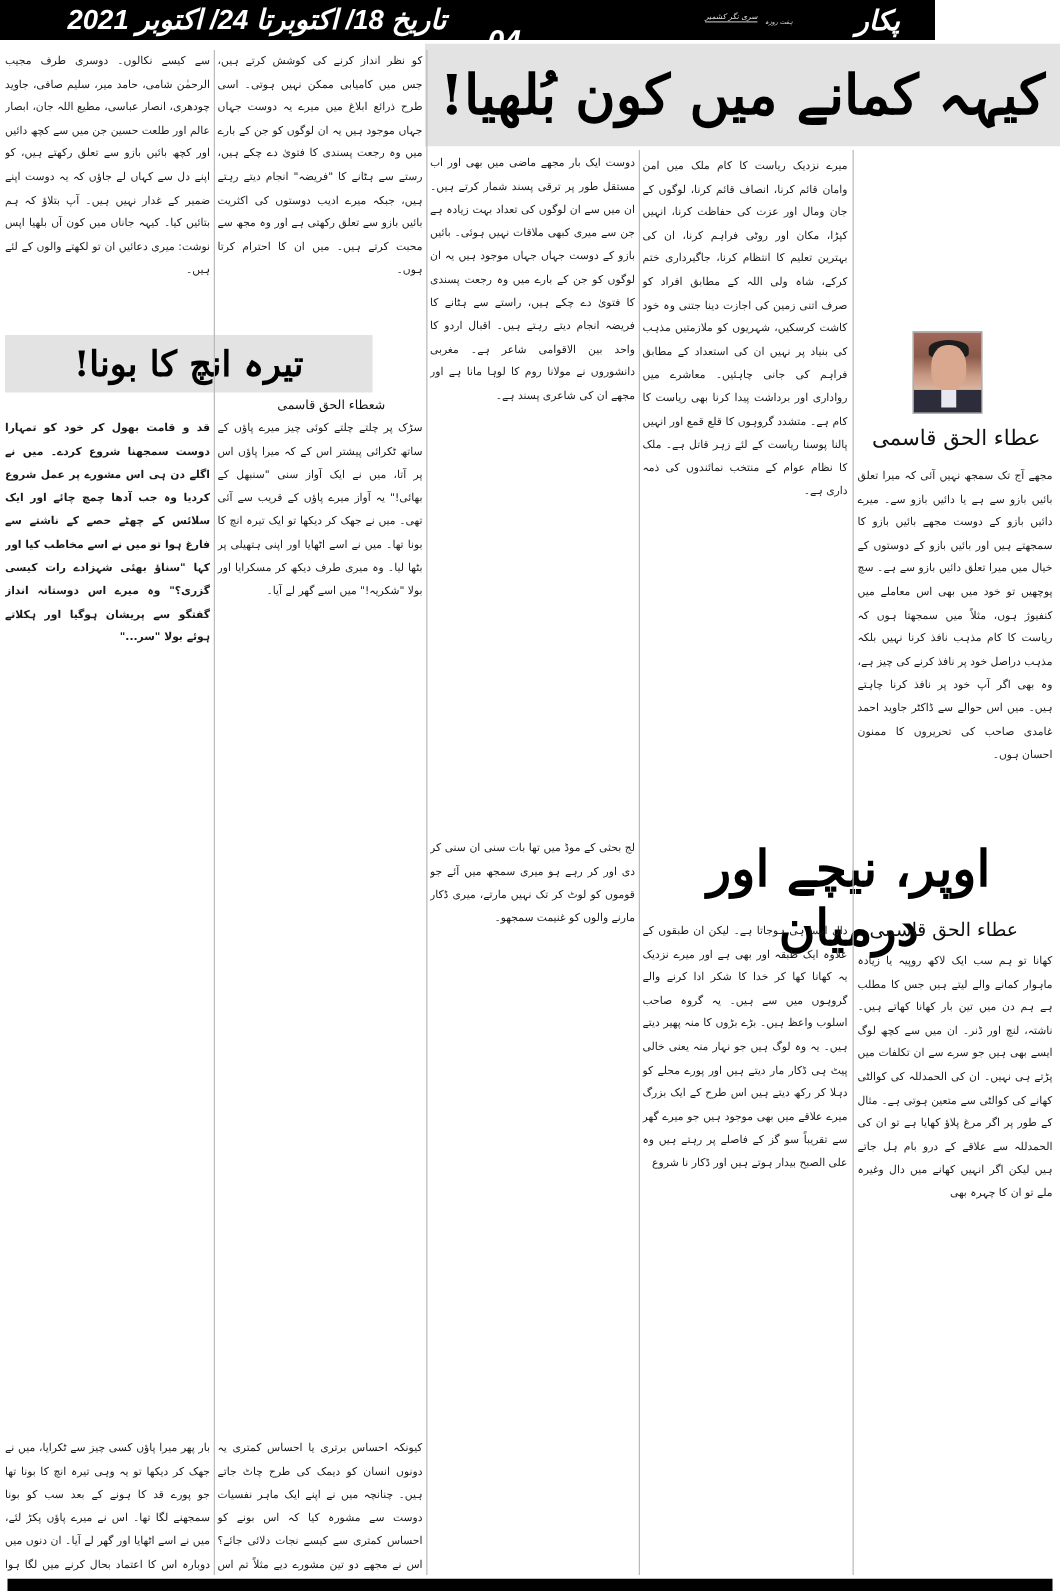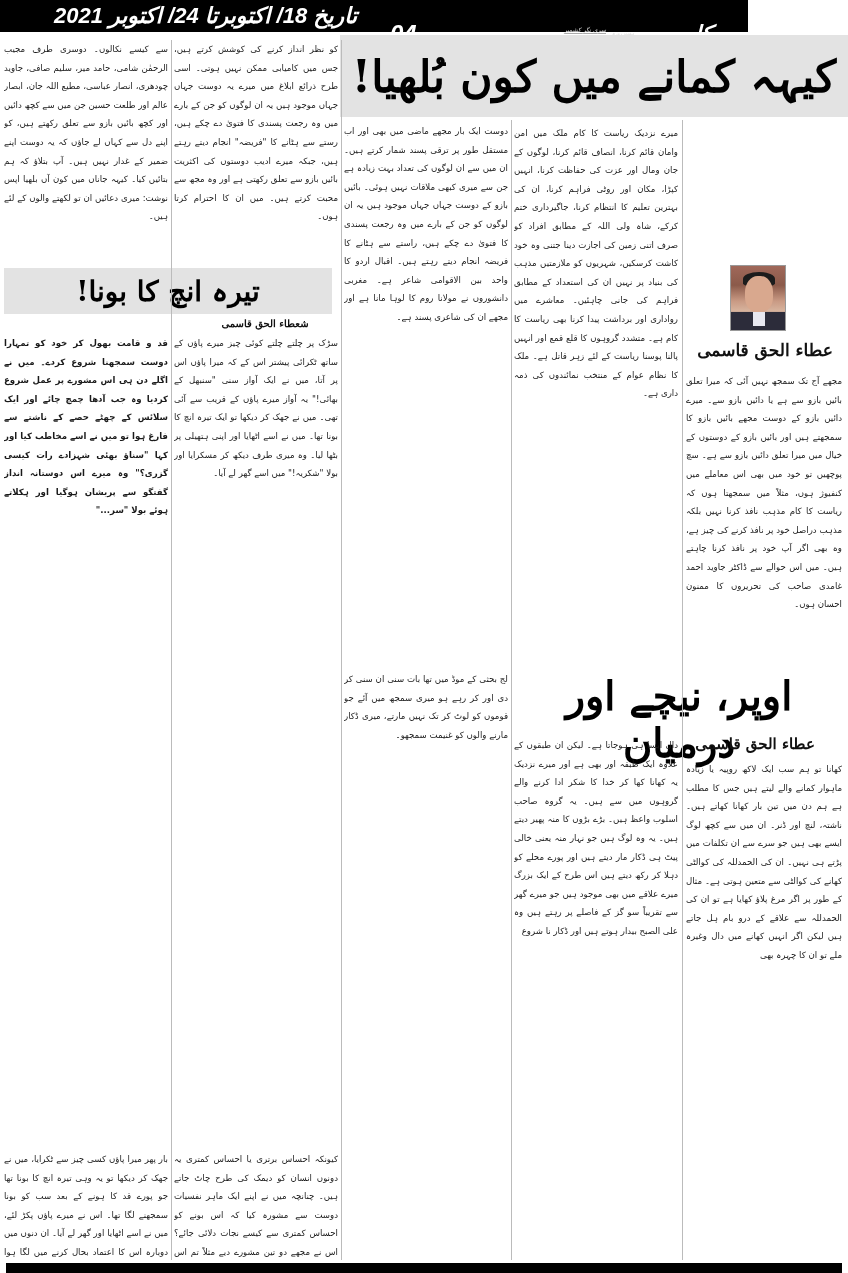--- a/index.html
+++ b/index.html
@@ -2,32 +2,32 @@
 <html><head>
 <meta charset="utf-8">
 <style>
   * { margin: 0; padding: 0; box-sizing: border-box; }
   html, body { width: 848px; height: 1273px; background: #ffffff; overflow: hidden; }
   body { position: relative; font-family: "DejaVu Sans", sans-serif; color: #111; }
 
   .masthead { position: absolute; left: 0; top: 0; width: 748px; height: 32px; background: #000; color: #fff; font-style: italic; }
   .masthead .date { position: absolute; left: 54px; top: 3px; font-family: "Liberation Sans", sans-serif; font-weight: bold; font-size: 22px; direction: rtl; unicode-bidi: plaintext; }
   .masthead .page-no { position: absolute; left: 390px; top: 20px; font-family: "Liberation Sans", sans-serif; font-weight: bold; font-size: 24px; }
-  .masthead .logo { position: absolute; right: 20px; top: 4px; width: 120px; height: 28px; margin-top: 16px; }
+  .masthead .logo { position: absolute; right: 20px; top: 4px; width: 120px; height: 28px; }
   .masthead .logo .logo-text { position: absolute; right: 8px; top: 0px; font-family: "DejaVu Serif", serif; font-size: 22px; font-weight: bold; color: #fff; }
   .masthead .logo .tagline { position: absolute; left: -44px; top: 6px; font-size: 6px; color: #ddd; border-bottom: 1px solid #aaa; }
   .masthead .logo .sub { position: absolute; left: 4px; top: 10px; font-size: 5px; color: #ddd; }
 
   .banner { position: absolute; background: #e3e3e3; display: flex; align-items: center; justify-content: center; direction: rtl; font-family: "DejaVu Serif", serif; font-weight: bold; color: #000; }
   .banner-1 { left: 340px; top: 35px; width: 508px; height: 82px; font-size: 44px; }
-  .banner-2 { left: 4px; top: 268px; width: 328px; height: 46px; font-size: 28px; }
+  .banner-2 { left: 4px; top: 268px; width: 294px; height: 46px; font-size: 28px; }
 
   .col { position: absolute; direction: rtl; text-align: justify; font-family: "DejaVu Sans", sans-serif; font-size: 8.6px; line-height: 18.6px; color: #1a1a1a; overflow: hidden; }
 
-  .byline { position: absolute; direction: rtl; font-family: "DejaVu Serif", serif; font-weight: bold; text-align: center; color: #111; }
+  .byline { position: absolute; direction: rtl; font-family: "DejaVu Serif", serif; font-weight: normal; text-align: center; color: #111; }
 
   .photo { position: absolute; left: 730px; top: 265px; width: 56px; height: 66px; background: linear-gradient(180deg, #a0685a 0%, #8b5a4a 30%, #c99a84 55%, #d7b39d 70%, #3a3a48 85%, #262630 100%); border: 1px solid #999; overflow: hidden; }
   .photo .face { position: absolute; left: 14px; top: 10px; width: 28px; height: 36px; border-radius: 45% 45% 40% 40%; background: #d9a88e; }
   .photo .hair { position: absolute; left: 12px; top: 6px; width: 32px; height: 14px; border-radius: 50% 50% 20% 20%; background: #1c1c1c; }
   .photo .suit { position: absolute; left: 0; bottom: 0; width: 56px; height: 18px; background: #2c2c3a; }
   .photo .collar { position: absolute; left: 22px; bottom: 4px; width: 12px; height: 14px; background: #e8e8f0; }
 
   .headline-2 { position: absolute; left: 510px; top: 672px; width: 338px; height: 60px; direction: rtl; font-family: "DejaVu Serif", serif; font-weight: bold; font-size: 40px; text-align: center; color: #000; }
 
   .divider-v { position: absolute; width: 1px; background: #bbb; }

